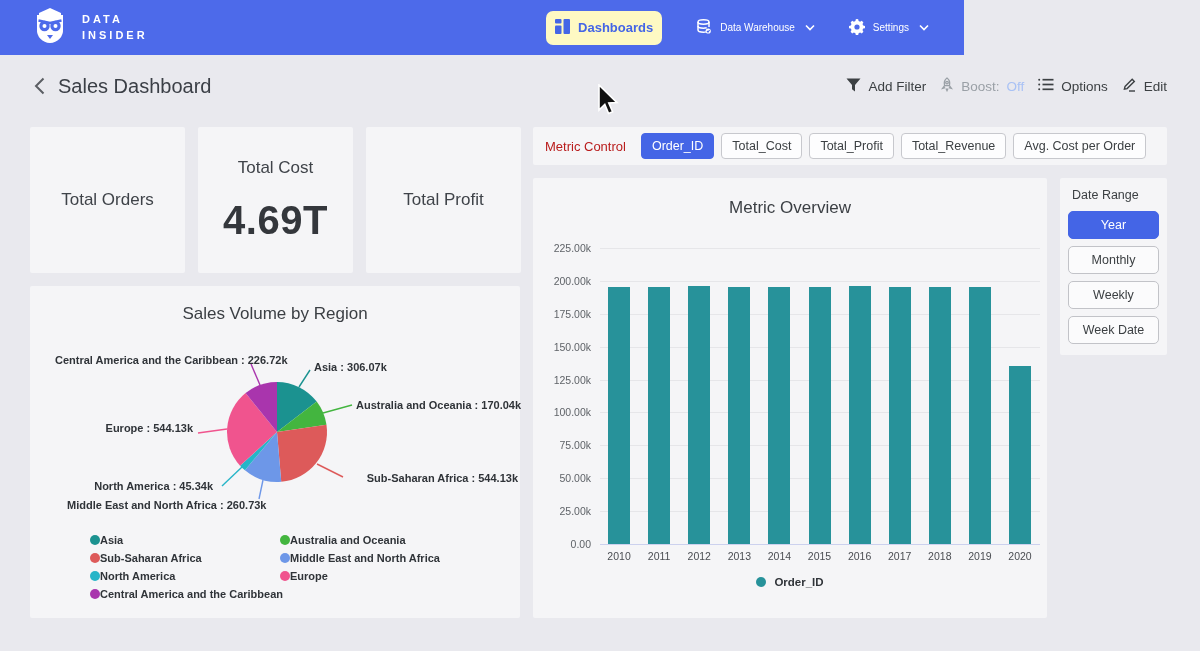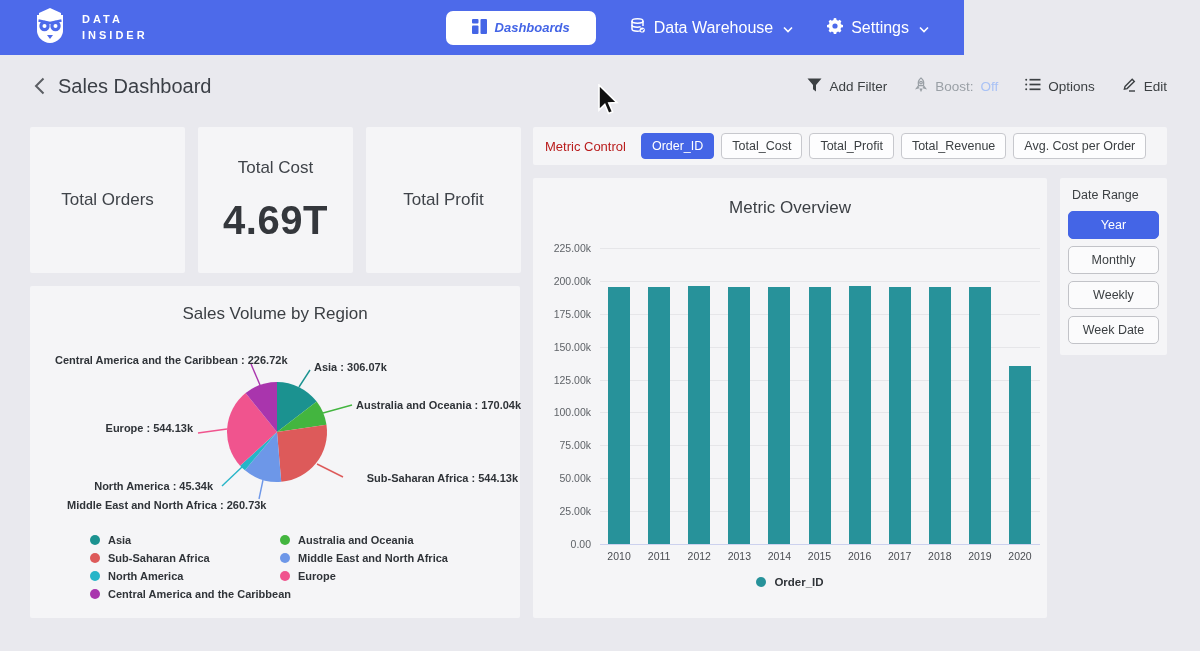--- a/index.html
+++ b/index.html
@@ -10,31 +10,31 @@
   }
   :root { --accent:#4465e6; }
 
   
   .topnav { position:absolute; left:0; top:0; width:964px; height:55px;
     background:var(--nav-bg,#4d6aea); display:flex; align-items:center; justify-content:space-between;
     padding:0 35px 0 30px; }
   .logo { display:flex; align-items:center; gap:12px; }
   .logo-text { color:#fff; font-size:11px; font-weight:bold; letter-spacing:3px; line-height:1.45; }
   .nav-right { display:flex; align-items:center; gap:34px; }
-  .nav-pill { display:flex; align-items:center; gap:8px; background:#ffffff; color:var(--accent);
-    border:none; border-radius:7px; padding:8px 26px; font-size:13px; font-weight:bold; cursor:pointer;font-style:italic; }
-  .nav-link { display:flex; align-items:center; gap:8px; color:#fff; font-size:16px; cursor:pointer; }
+  .nav-pill { display:flex; align-items:center; gap:8px; background:#fef9c3; color:var(--accent);
+    border:none; border-radius:7px; padding:8px 9px; font-size:13px; font-weight:bold; cursor:pointer; }
+  .nav-link { display:flex; align-items:center; gap:8px; color:#fff; font-size:10px; cursor:pointer; }
   .chev { margin-left:2px; }
 
   
   .pagehead { position:absolute; left:0; top:55px; width:1200px; height:62px;
     display:flex; align-items:center; padding:0 33px 0 28px; }
   .back-btn { width:22px; height:22px; display:flex; align-items:center; justify-content:center; cursor:pointer; }
   .page-title { font-size:20px; color:#3b3f46; margin-left:8px; font-weight:400; }
-  .head-actions { margin-left:auto; display:flex; align-items:center; gap:27px; font-size:13.5px; color:#3c4043; }
+  .head-actions { margin-left:auto; display:flex; align-items:center; gap:14px; font-size:13.5px; color:#3c4043; }
   .action { display:flex; align-items:center; gap:7px; cursor:pointer; }
   .action.disabled { color:#9aa0a6; cursor:default; }
   .boost-off { color:#a9c2f5; }
 
   
   .card { position:absolute; background:#f5f5f7; border-radius:2px; }
   .kpi { width:155px; height:146px; display:flex; flex-direction:column; align-items:center; justify-content:center; gap:20px; }
   .kpi-label { font-size:17px; color:#3f4349; }
   .kpi-value { font-size:40px; font-weight:bold; color:#34373c; letter-spacing:0.5px; }
 
@@ -44,21 +44,21 @@
   .chip { font-size:12.5px; padding:5px 10px; border-radius:4px; border:1px solid #c7c8cd;
     background:#fdfdfe; color:#3c4043; cursor:pointer; font-family:inherit; }
   .chip.sel { background:var(--accent); color:#fff; border-color:var(--accent); }
 
   
   .pie-card { left:30px; top:286px; width:490px; height:332px; }
   .card-title { text-align:center; font-size:17px; color:#3b3f44; padding-top:18px; }
   .pie-body { position:absolute; left:0; top:0; width:490px; height:332px; }
   .pie-label { position:absolute; font-size:11px; font-weight:bold; color:#2f3338; white-space:nowrap; }
   .pie-legend-col { position:absolute; display:flex; flex-direction:column; gap:6px; }
-  .leg-row { display:flex; align-items:center; gap:8px; font-size:11px; font-weight:bold; color:#303439; }
+  .leg-row { display:flex; align-items:center; gap:0; font-size:11px; font-weight:bold; color:#303439; }
   .dot { width:10px; height:10px; border-radius:50%; flex:0 0 auto; }
 
   
   .bar-card { left:533px; top:178px; width:514px; height:440px; }
   .gridline { position:absolute; left:67px; width:440px; height:1px; background:#e6e6e9; }
   .gridline.base { background:#ccd1ee; }
   .ytick { position:absolute; left:0; width:58px; text-align:right; font-size:10.5px; color:#5f6368; }
   .bar-slots, .x-slots { position:absolute; left:66px; width:441px; display:flex; }
   .bar-slot { flex:1; display:flex; align-items:flex-end; justify-content:center; }
   .bar { width:22px; }

